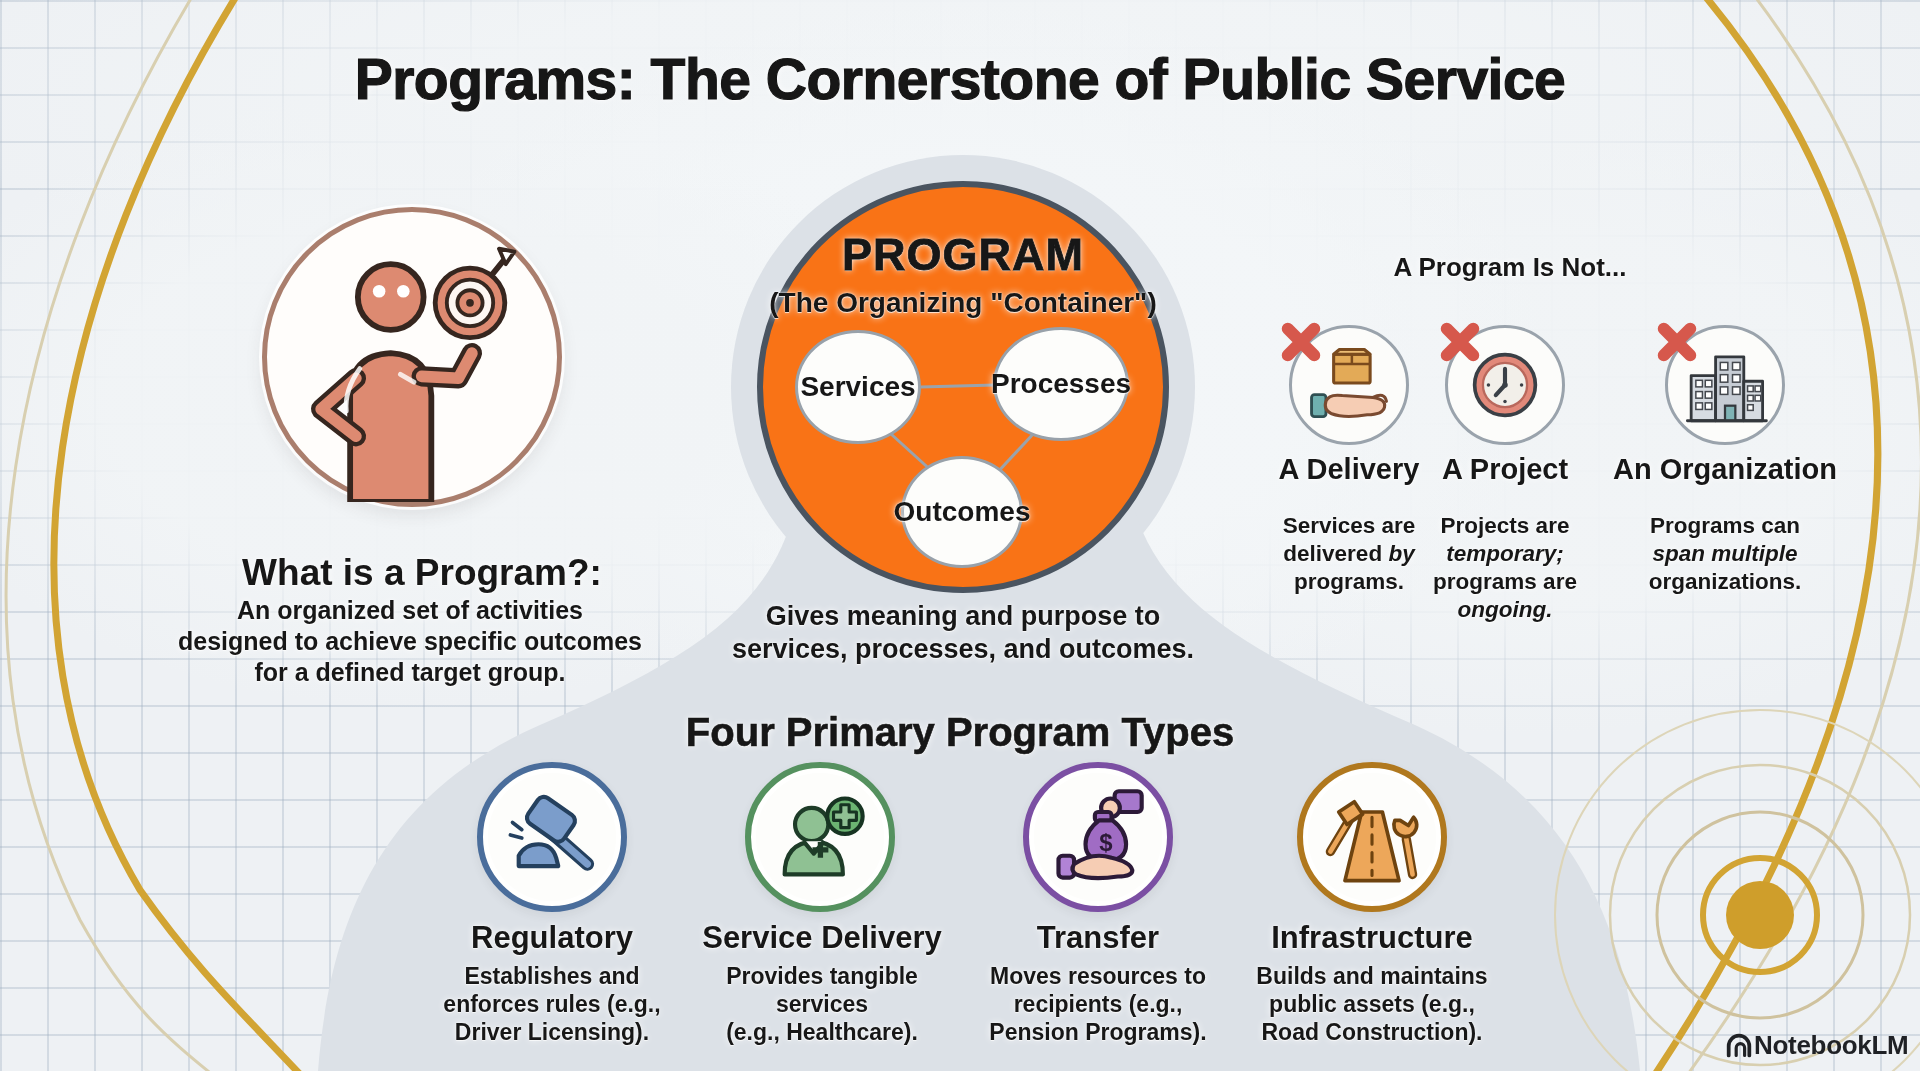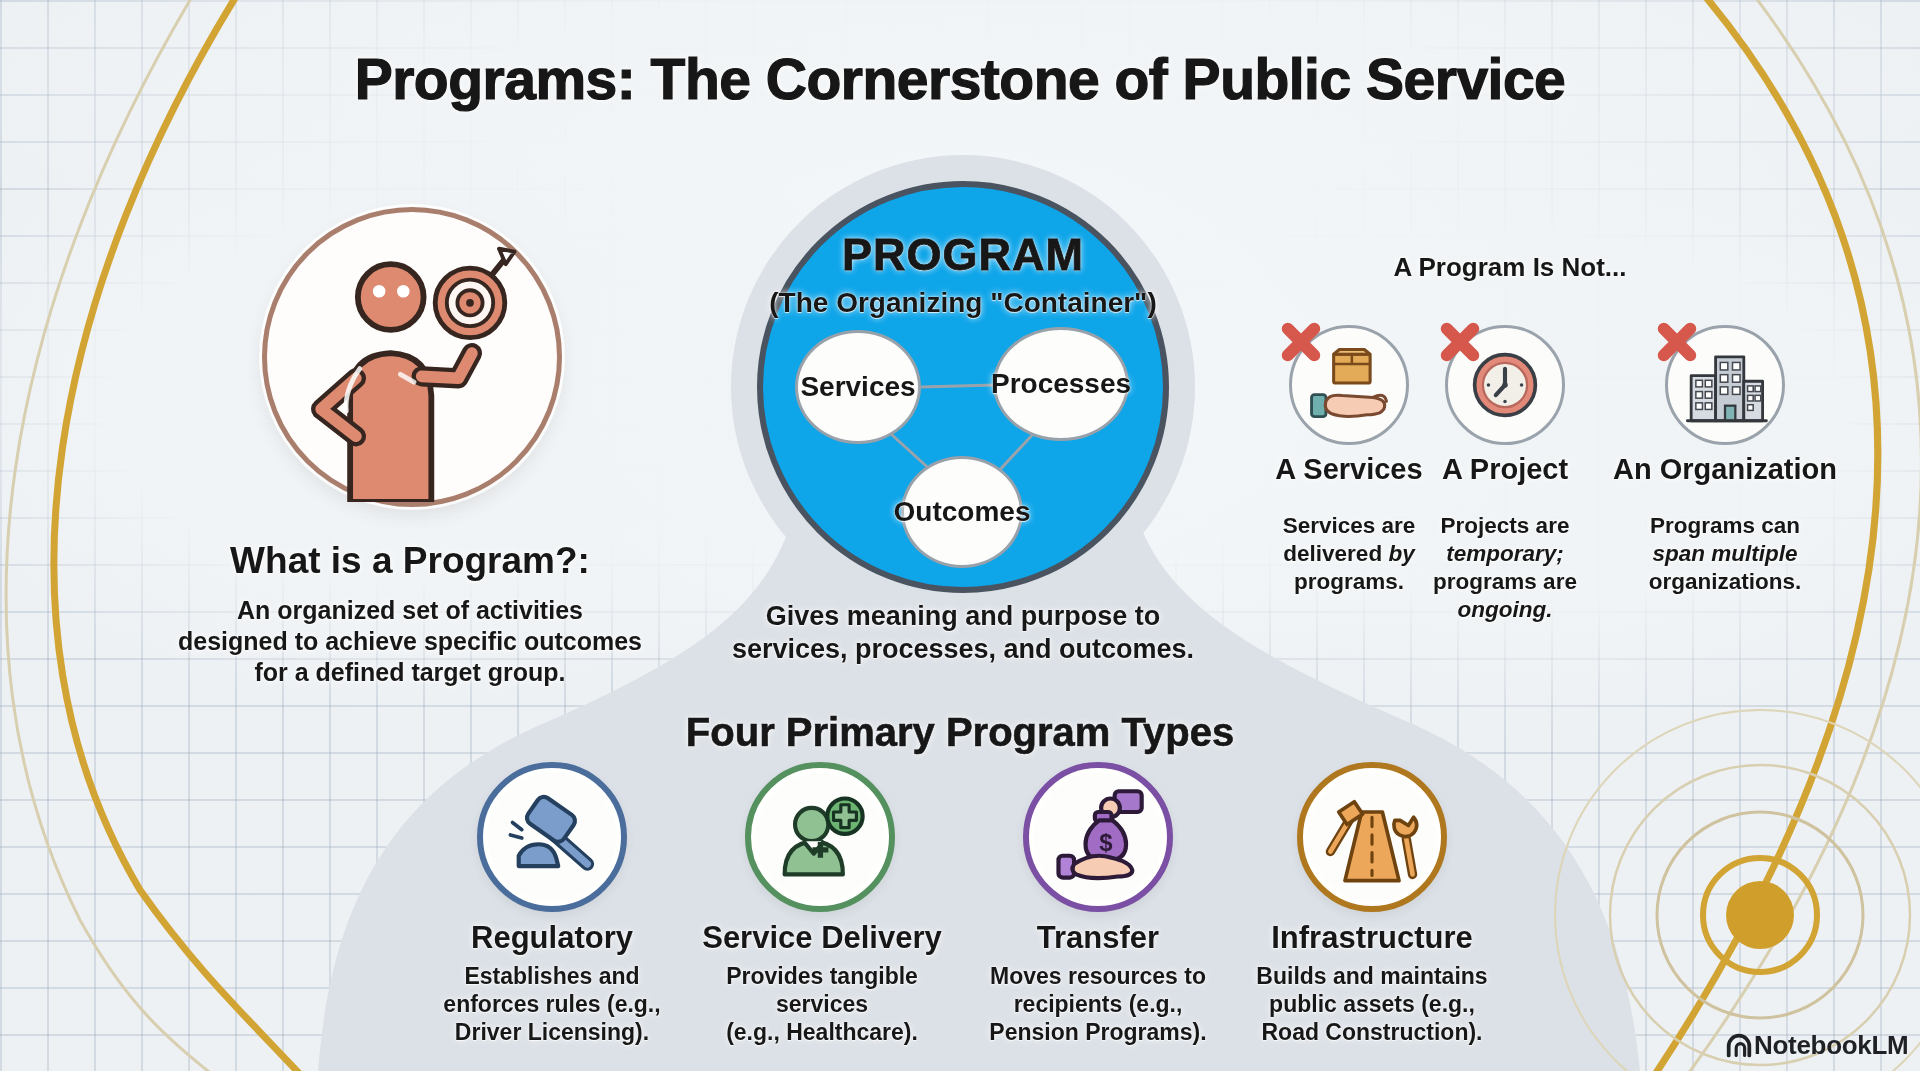--- a/index.html
+++ b/index.html
@@ -36,21 +36,21 @@
 
   
   .hero-circle{left:262px;top:207px;width:300px;height:300px;border-radius:50%;
     background:#fffdfb;border:5px solid #aa7e6d;box-sizing:border-box;
     box-shadow:0 0 0 3px rgba(255,255,255,.85),0 8px 18px rgba(60,50,45,.10);}
   .what-heading{left:135px;top:540px;width:550px;font-size:37px;font-weight:700;}
   .what-desc{left:120px;top:595px;width:580px;font-size:25px;font-weight:700;line-height:31px;text-align:center;}
 
   
   .program-circle{left:757px;top:181px;width:412px;height:412px;border-radius:50%;
-    background:#0ea5e9;border:6px solid #4a5460;box-sizing:border-box;}
+    background:#f97316;border:6px solid #4a5460;box-sizing:border-box;}
   .program-title{left:0;top:42px;width:100%;font-size:45px;font-weight:700;letter-spacing:1px;-webkit-text-stroke:.8px #151515;}
   .program-subtitle{left:0;top:100px;width:100%;font-size:28px;font-weight:700;}
   .node{border:3px solid #98a1aa;border-radius:50%;box-sizing:border-box;background:#fdfdfb;
     display:flex;align-items:center;justify-content:center;font-size:28px;font-weight:700;}
   .node-services{left:32px;top:143px;width:126px;height:114px;}
   .node-processes{left:230px;top:140px;width:136px;height:114px;}
   .node-outcomes{left:138px;top:269px;width:122px;height:112px;}
   .program-caption{left:713px;top:600px;width:500px;font-size:27px;font-weight:700;line-height:33px;}
 
   
@@ -119,21 +119,21 @@
         <polyline points="160,170 198,172 212,146" fill="none" stroke="#36261f" stroke-width="21" stroke-linecap="round" stroke-linejoin="round"></polyline>
         <polyline points="160,170 198,172 212,146" fill="none" stroke="#dd8a71" stroke-width="12" stroke-linecap="round" stroke-linejoin="round"></polyline>
         <circle cx="128" cy="88" r="34" fill="#dd8a71" stroke="#36261f" stroke-width="6"></circle>
         <circle cx="116" cy="82" r="6.5" fill="#fff"></circle>
         <circle cx="141" cy="82" r="6.5" fill="#fff"></circle>
         <path d="M96 162 Q80 184 82 206" fill="none" stroke="#ffffff" stroke-width="5" stroke-linecap="round" opacity=".85"></path>
         <path d="M138 168 l14 8" stroke="#ffffff" stroke-width="5" stroke-linecap="round" opacity=".8"></path>
       </g>
     </svg>
   </div>
-  <h2 class="abs tc what-heading glow" style="margin:0;">What is a Program?:</h2>
+  <h2 class="abs tc what-heading glow" style="margin:12px;">What is a Program?:</h2>
   <p class="abs tc what-desc pre glow" style="margin:0;">An organized set of activities
 designed to achieve specific outcomes
 for a defined target group.</p>
 
   <div class="abs program-circle">
     <svg class="abs" style="left:0;top:0;" width="400" height="400" viewBox="0 0 400 400">
       <line x1="158" y1="200" x2="232" y2="198" stroke="#9aa3ac" stroke-width="3"></line>
       <line x1="128" y1="247" x2="172" y2="287" stroke="#9aa3ac" stroke-width="3"></line>
       <line x1="272" y1="245" x2="232" y2="288" stroke="#9aa3ac" stroke-width="3"></line>
     </svg>
@@ -156,21 +156,21 @@
         <path d="M34 18 l6 -5 h26 l6 5 z" fill="#ecbd74"></path>
       </g>
       <rect x="11" y="60" width="15" height="23" rx="3" fill="#6fb0af" stroke="#2f4f52" stroke-width="3"></rect>
       <path d="M26 67 Q29 59 43 61 L75 63 Q89 65 87 73 Q85 81 69 81 Q45 85 32 80 Q23 76 26 67 Z" fill="#f6cdb4" stroke="#7a4a30" stroke-width="3.2" stroke-linejoin="round"></path>
       <path d="M75 63 Q87 57 89 67" fill="none" stroke="#7a4a30" stroke-width="3.2" stroke-linecap="round"></path>
     </svg>
   </div>
   <svg class="abs xmark" style="left:1279px;" viewBox="0 0 40 40">
     <path d="M8 8 L32 32 M32 8 L8 32" stroke="#d6584c" stroke-width="11" stroke-linecap="round"></path>
   </svg>
-  <div class="abs tc isnot-label glow" style="left:1219px;">A Services</div>
+  <div class="abs tc isnot-label glow" style="left:1219px;">A Delivery</div>
   <div class="abs tc isnot-desc pre glow" style="left:1249px;"><span>Services are
 delivered </span><em>by</em><span>
 programs.</span></div>
 
   <div class="abs isnot-circle" style="left:1445px;">
     <svg viewBox="0 0 100 100" width="92" height="92">
       <circle cx="50" cy="50" r="33" fill="#e2897a" stroke="#3a3f45" stroke-width="4"></circle>
       <circle cx="50" cy="50" r="24" fill="#f2efe9" stroke="#b9685c" stroke-width="2.5"></circle>
       <path d="M50 50 V33 M50 50 L40 61" stroke="#3a4047" stroke-width="4.5" stroke-linecap="round" fill="none"></path>
       <circle cx="50" cy="50" r="3" fill="#3a4047"></circle>

